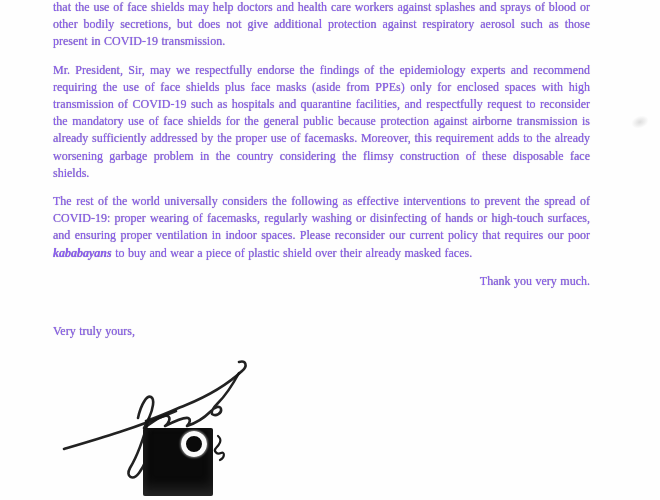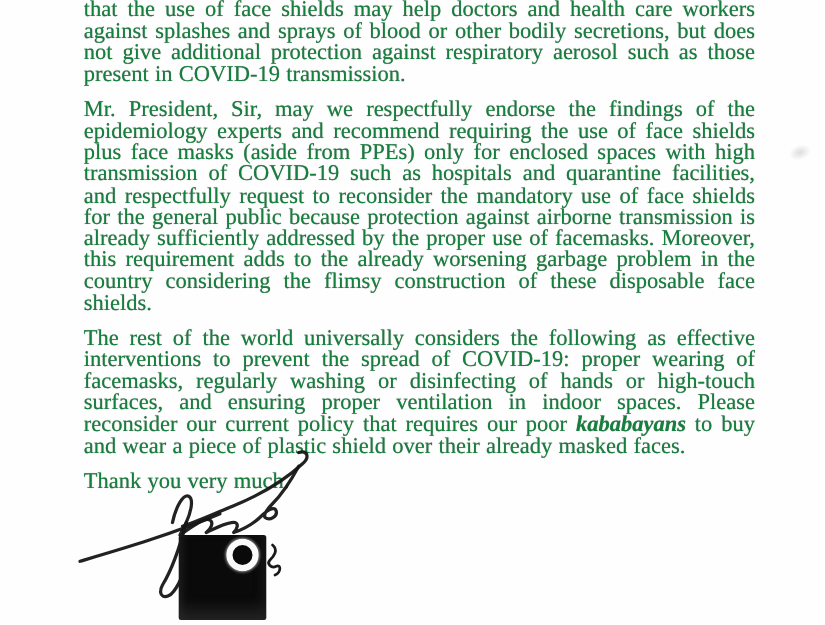--- a/index.html
+++ b/index.html
@@ -8,33 +8,33 @@
     position: relative;
     width: 660px;
     height: 500px;
     background: #fefefe;
     overflow: hidden;
     font-family: "Liberation Serif", "DejaVu Serif", serif;
   }
 
   .letter-body {
     position: absolute;
-    left: 67px;
+    left: 53px;
     top: -1px;
     width: 537px;
-    font-size: 18px;
+    font-size: 12px;
     line-height: 17.2px;
-    color: #15803d;
+    color: #8b5cf6;
     text-align: justify;
     text-shadow: 0 0 0.7px rgba(30,30,30,0.55);
     word-spacing: 0.5px;
   }
 
   .para { margin: 0 0 11px 0; }
-  .para.thanks { margin-top: 4px; text-align: left; }
+  .para.thanks { margin-top: 4px; text-align: right; }
   .para.closing { margin-top: 33px; text-align: left; margin-bottom: 0; }
   .emph { font-style: italic; font-weight: bold; }
 
   .signature-svg {
     position: absolute;
     left: 58px;
     top: 340px;
     width: 200px;
     height: 160px;
     z-index: 1;
@@ -104,20 +104,21 @@
 </head>
 <body>
 
 <div class="page">
 
   <div class="letter-body">
     <p class="para">that the use of face shields may help doctors and health care workers against splashes and sprays of blood or other bodily secretions, but does not give additional protection against respiratory aerosol such as those present in COVID-19 transmission.</p>
     <p class="para">Mr. President, Sir, may we respectfully endorse the findings of the epidemiology experts and recommend requiring the use of face shields plus face masks (aside from PPEs) only for enclosed spaces with high transmission of COVID-19 such as hospitals and quarantine facilities, and respectfully request to reconsider the mandatory use of face shields for the general public because protection against airborne transmission is already sufficiently addressed by the proper use of facemasks. Moreover, this requirement adds to the already worsening garbage problem in the country considering the flimsy construction of these disposable face shields.</p>
     <p class="para"><span>The rest of the world universally considers the following as effective interventions to prevent the spread of COVID-19: proper wearing of facemasks, regularly washing or disinfecting of hands or high-touch surfaces, and ensuring proper ventilation in indoor spaces. Please reconsider our current policy that requires our poor </span><em class="emph">kababayans</em><span> to buy and wear a piece of plastic shield over their already masked faces.</span></p>
     <p class="para thanks">Thank you very much.</p>
+    <p class="para closing">Very truly yours,</p>
   </div>
 
   <svg class="signature-svg" viewBox="0 0 200 160" xmlns="http://www.w3.org/2000/svg" aria-hidden="true">
 
     <path d="M 181 22 C 188 20 190 26 184 31 C 170 44 150 56 128 65 C 113 71 100 77 88 81"></path>
 
     <path d="M 6 109 C 40 99 78 88 118 71"></path>
 
     <path d="M 80 78 C 83 64 89 55 93 57 C 97 59 95 69 91 78 C 89 82 87 86 86 88 C 99 79 106 74 110 76 C 113 78 111 83 107 86 C 117 81 126 77 130 78 C 133 79 132 83 129 86 C 138 83 146 78 152 72 C 157 67 162 65 163 69 C 164 73 158 77 154 74 C 153 72 155 68 160 63 C 168 55 175 44 181 33"></path>
 

